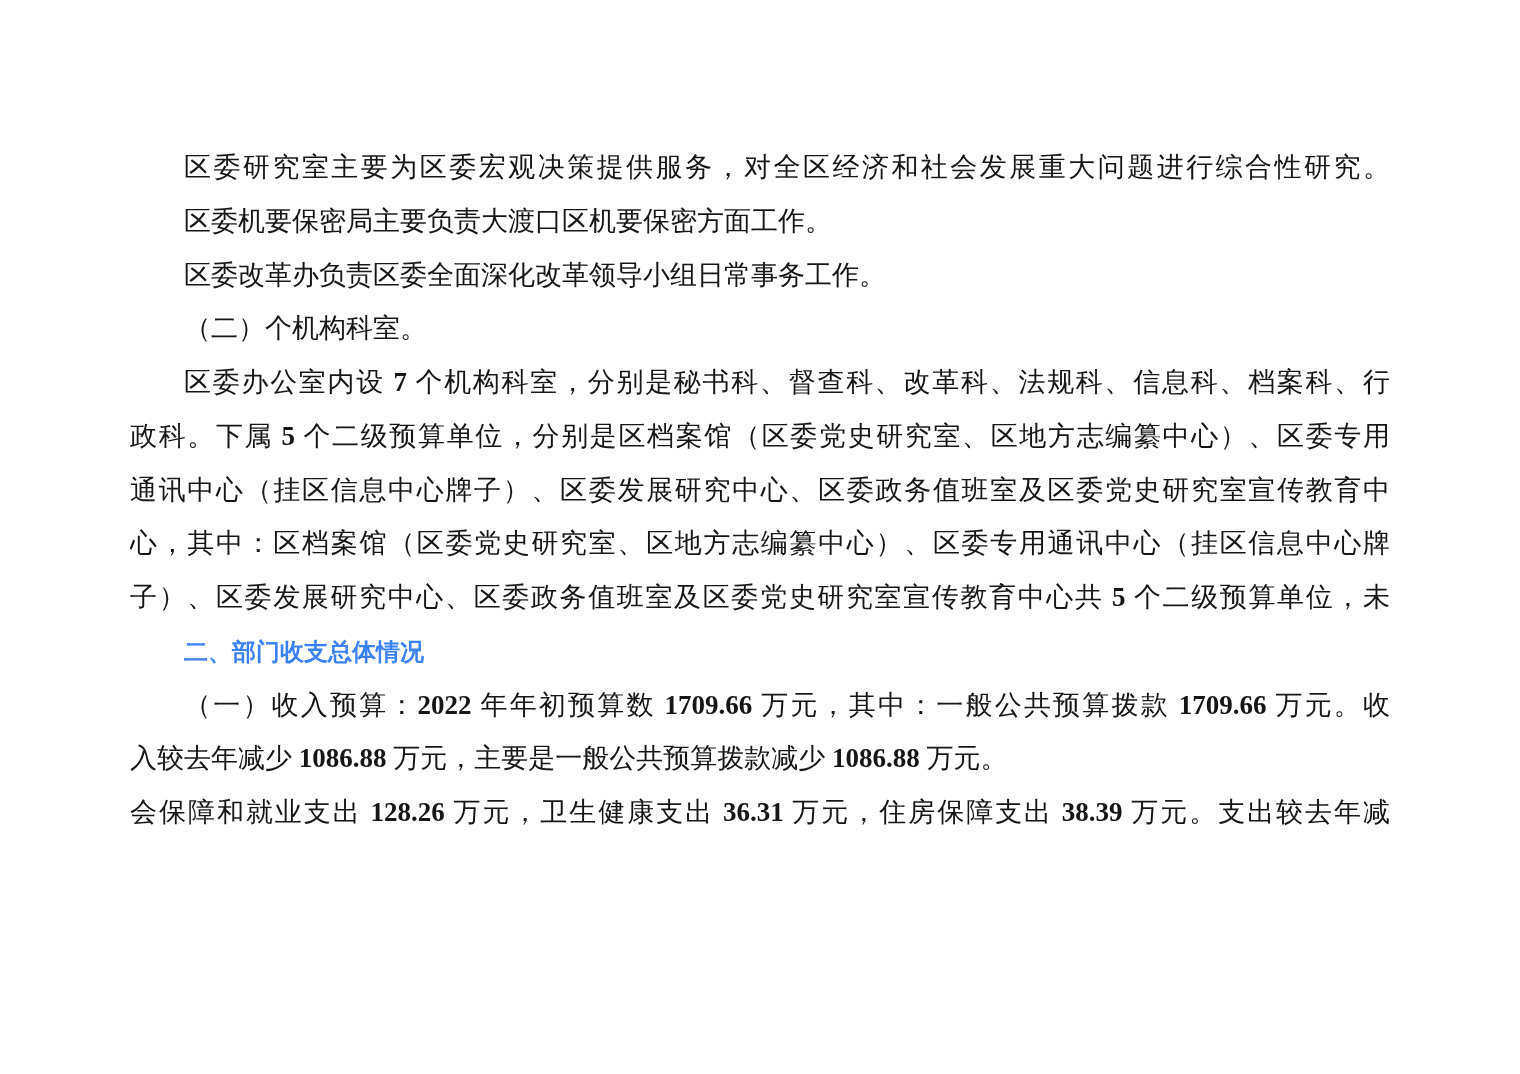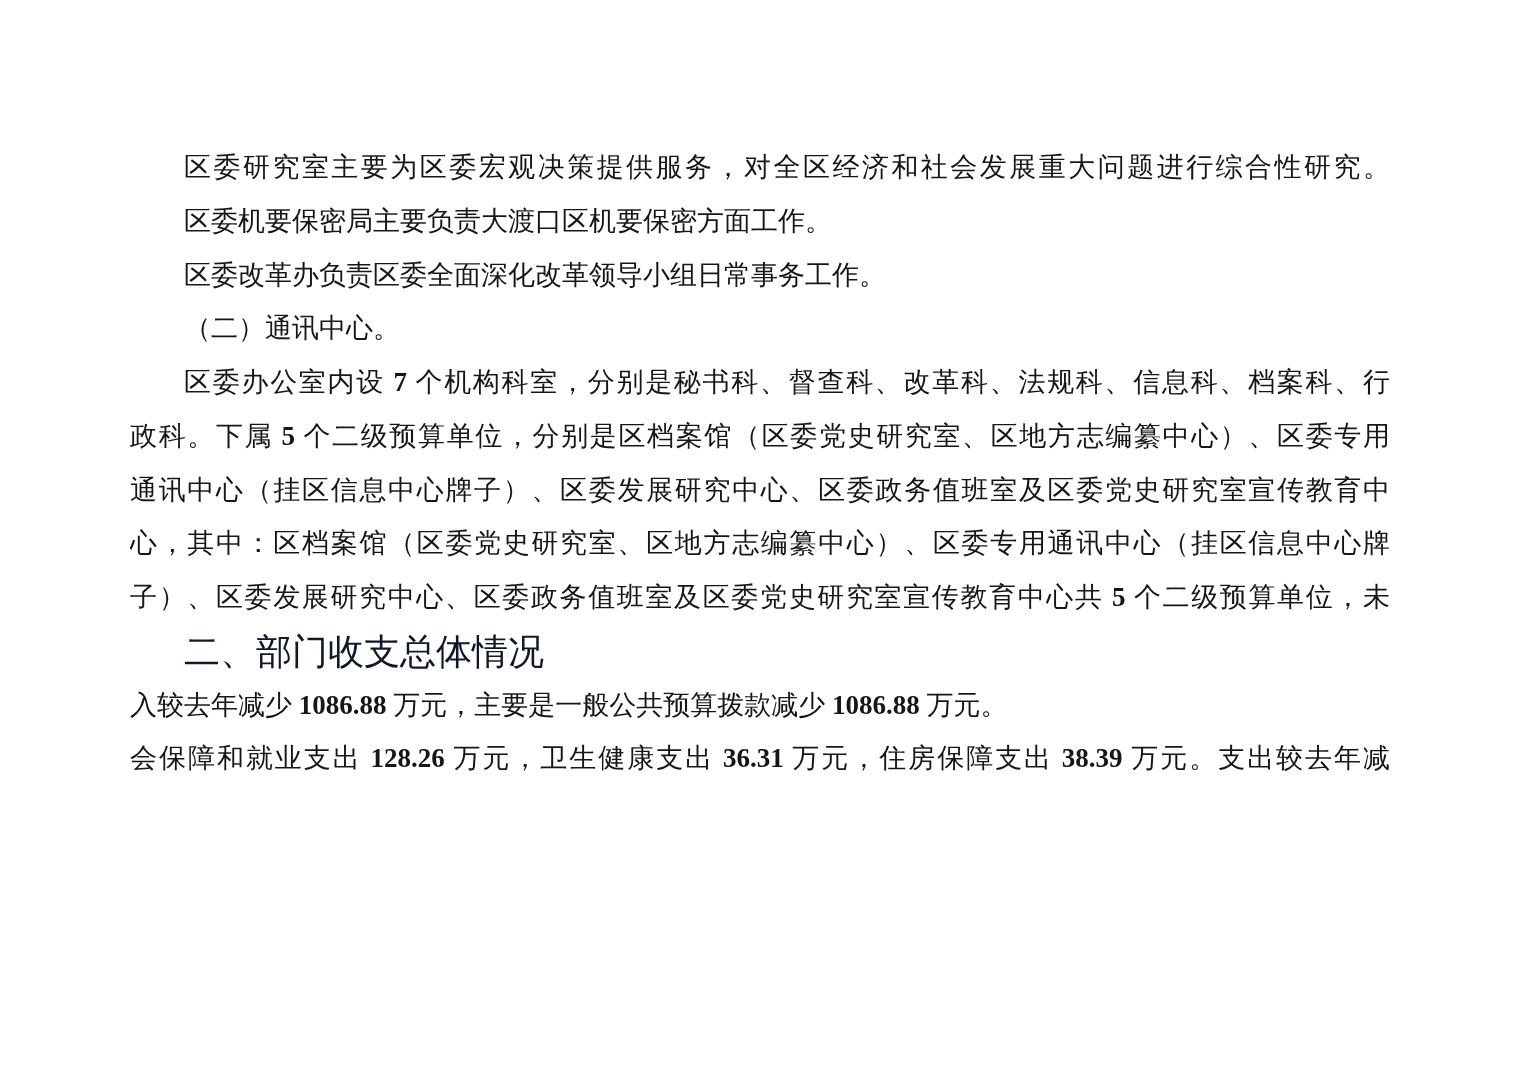--- a/index.html
+++ b/index.html
@@ -29,43 +29,44 @@
   }
   
   .fill {
     text-align: justify;
     text-align-last: justify;
   }
   
   .indent { padding-left: 54px; }
   .heading {
     font-family: "Liberation Sans", "DejaVu Sans", sans-serif;
-    font-weight: 400;
-    font-size: 36px;
-    color: #0f172a;
+    font-weight: 700;
+    font-size: 24px;
+    color: #3b82f6;
   }
   .line strong {
     font-weight: 700;
     font-family: "Liberation Serif", "DejaVu Serif", serif;
     text-align: right;
   }
 </style>
 </head>
 <body>
 
 <div class="page">
   <div class="doc">
 
     <div class="line indent fill">区委研究室主要为区委宏观决策提供服务，对全区经济和社会发展重大问题进行综合性研究。</div>
     <div class="line indent">区委机要保密局主要负责大渡口区机要保密方面工作。</div>
     <div class="line indent">区委改革办负责区委全面深化改革领导小组日常事务工作。</div>
-    <div class="line indent">（二）通讯中心。</div>
+    <div class="line indent">（二）个机构科室。</div>
     <div class="line indent fill">区委办公室内设 <strong>7</strong> 个机构科室，分别是秘书科、督查科、改革科、法规科、信息科、档案科、行</div>
     <div class="line fill">政科。下属 <strong>5</strong> 个二级预算单位，分别是区档案馆（区委党史研究室、区地方志编纂中心）、区委专用</div>
     <div class="line fill">通讯中心（挂区信息中心牌子）、区委发展研究中心、区委政务值班室及区委党史研究室宣传教育中</div>
     <div class="line fill">心，其中：区档案馆（区委党史研究室、区地方志编纂中心）、区委专用通讯中心（挂区信息中心牌</div>
     <div class="line fill">子）、区委发展研究中心、区委政务值班室及区委党史研究室宣传教育中心共 <strong>5</strong> 个二级预算单位，未</div>
     <div class="line indent heading">二、部门收支总体情况</div>
+    <div class="line indent fill">（一）收入预算：<strong>2022</strong> 年年初预算数 <strong>1709.66</strong> 万元，其中：一般公共预算拨款 <strong>1709.66</strong> 万元。收</div>
     <div class="line">入较去年减少 <strong>1086.88</strong> 万元，主要是一般公共预算拨款减少 <strong>1086.88</strong> 万元。</div>
     <div class="line fill">会保障和就业支出 <strong>128.26</strong> 万元，卫生健康支出 <strong>36.31</strong> 万元，住房保障支出 <strong>38.39</strong> 万元。支出较去年减</div>
 
   </div>
 </div>
 
 </body></html>

